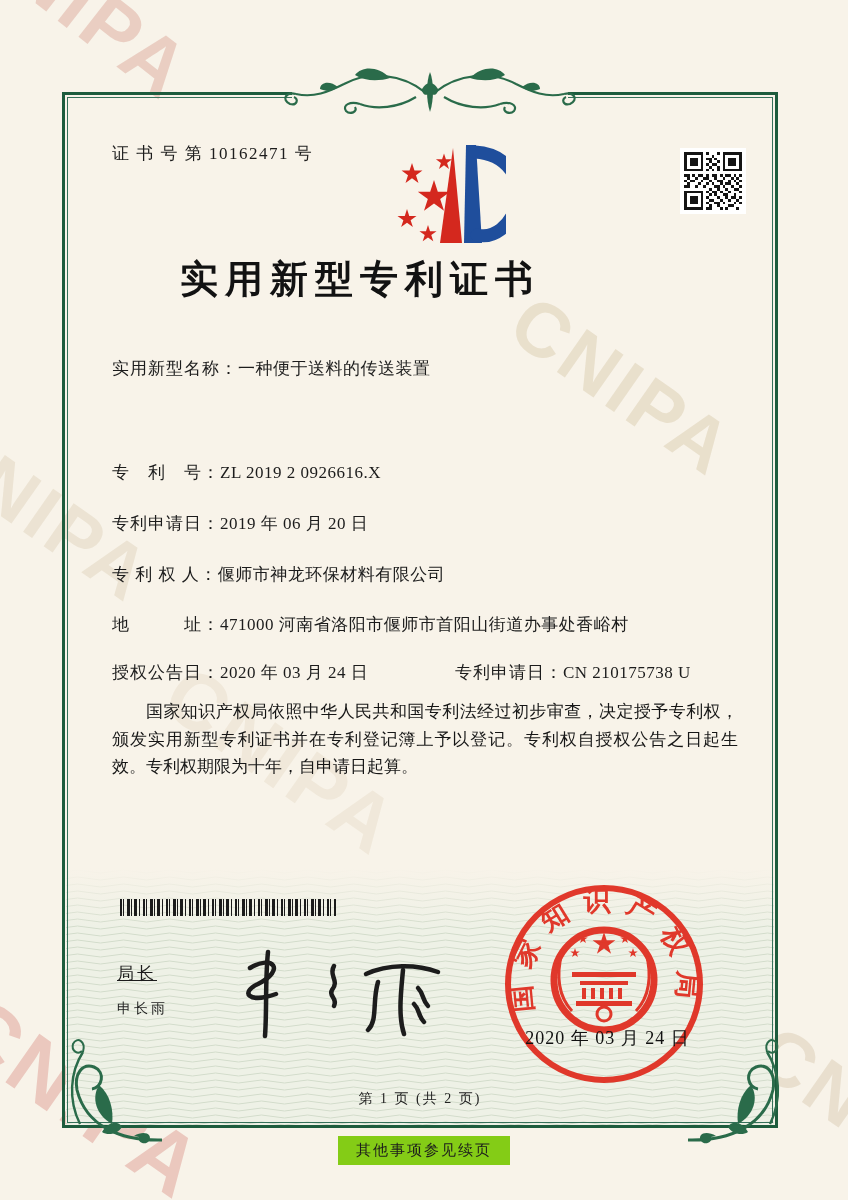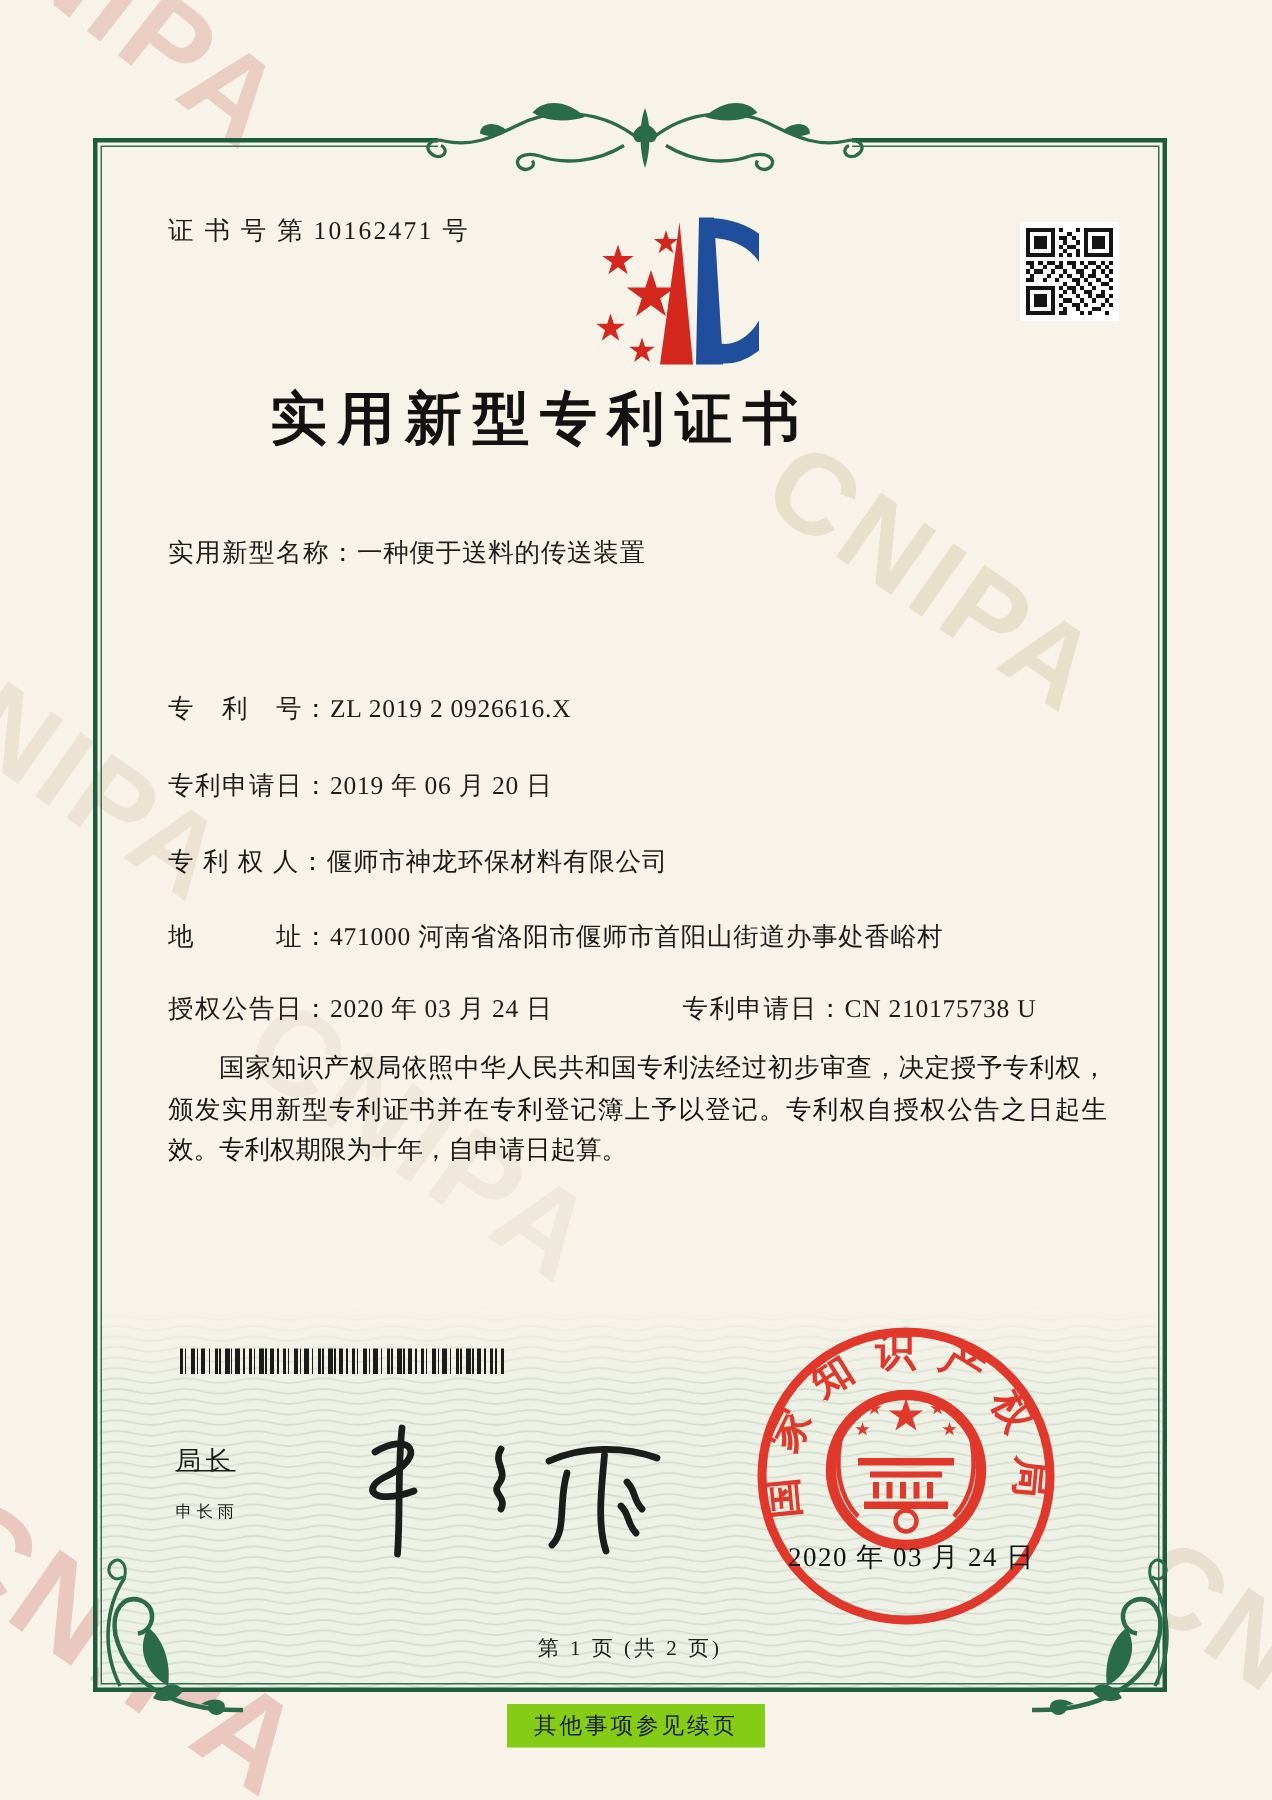--- a/index.html
+++ b/index.html
@@ -59,21 +59,21 @@
   .barcode { position:absolute; left:120px; top:899px; width:216px; height:17px;
     background:repeating-linear-gradient(90deg,
       #1b1b1b 0 2px, transparent 2px 3px,
       #1b1b1b 3px 4px, transparent 4px 7px,
       #1b1b1b 7px 10px, transparent 10px 11px,
       #1b1b1b 11px 12px, transparent 12px 14px,
       #1b1b1b 14px 17px, transparent 17px 19px,
       #1b1b1b 19px 20px, transparent 20px 23px); }
 
   .sig-title { position:absolute; left:117px; top:962px;  font-size:17px; letter-spacing:3px;text-decoration:underline; }
-  .sig-name  { position:absolute; left:117px; top:1000px; font-size:11px; letter-spacing:3px; }
+  .sig-name  { position:absolute; left:117px; top:1000px; font-size:14px; letter-spacing:3px; }
   .signature { position:absolute; left:238px; top:940px; width:215px; height:102px; }
 
   .seal { position:absolute; left:500px; top:880px; width:208px; height:208px; z-index:7; }
   .seal-date { position:absolute; left:515px; top:1026px; width:185px; text-align:center;
                font-size:18px; color:#111; letter-spacing:1px; z-index:8; white-space:nowrap; }
 
   .page-info { position:absolute; left:62px; top:1090px; width:716px; text-align:center;
                font-size:14px; letter-spacing:2px; color:#222; }
 
   .cont-note { position:absolute; left:50%; transform:translateX(-50%); top:1136px;

